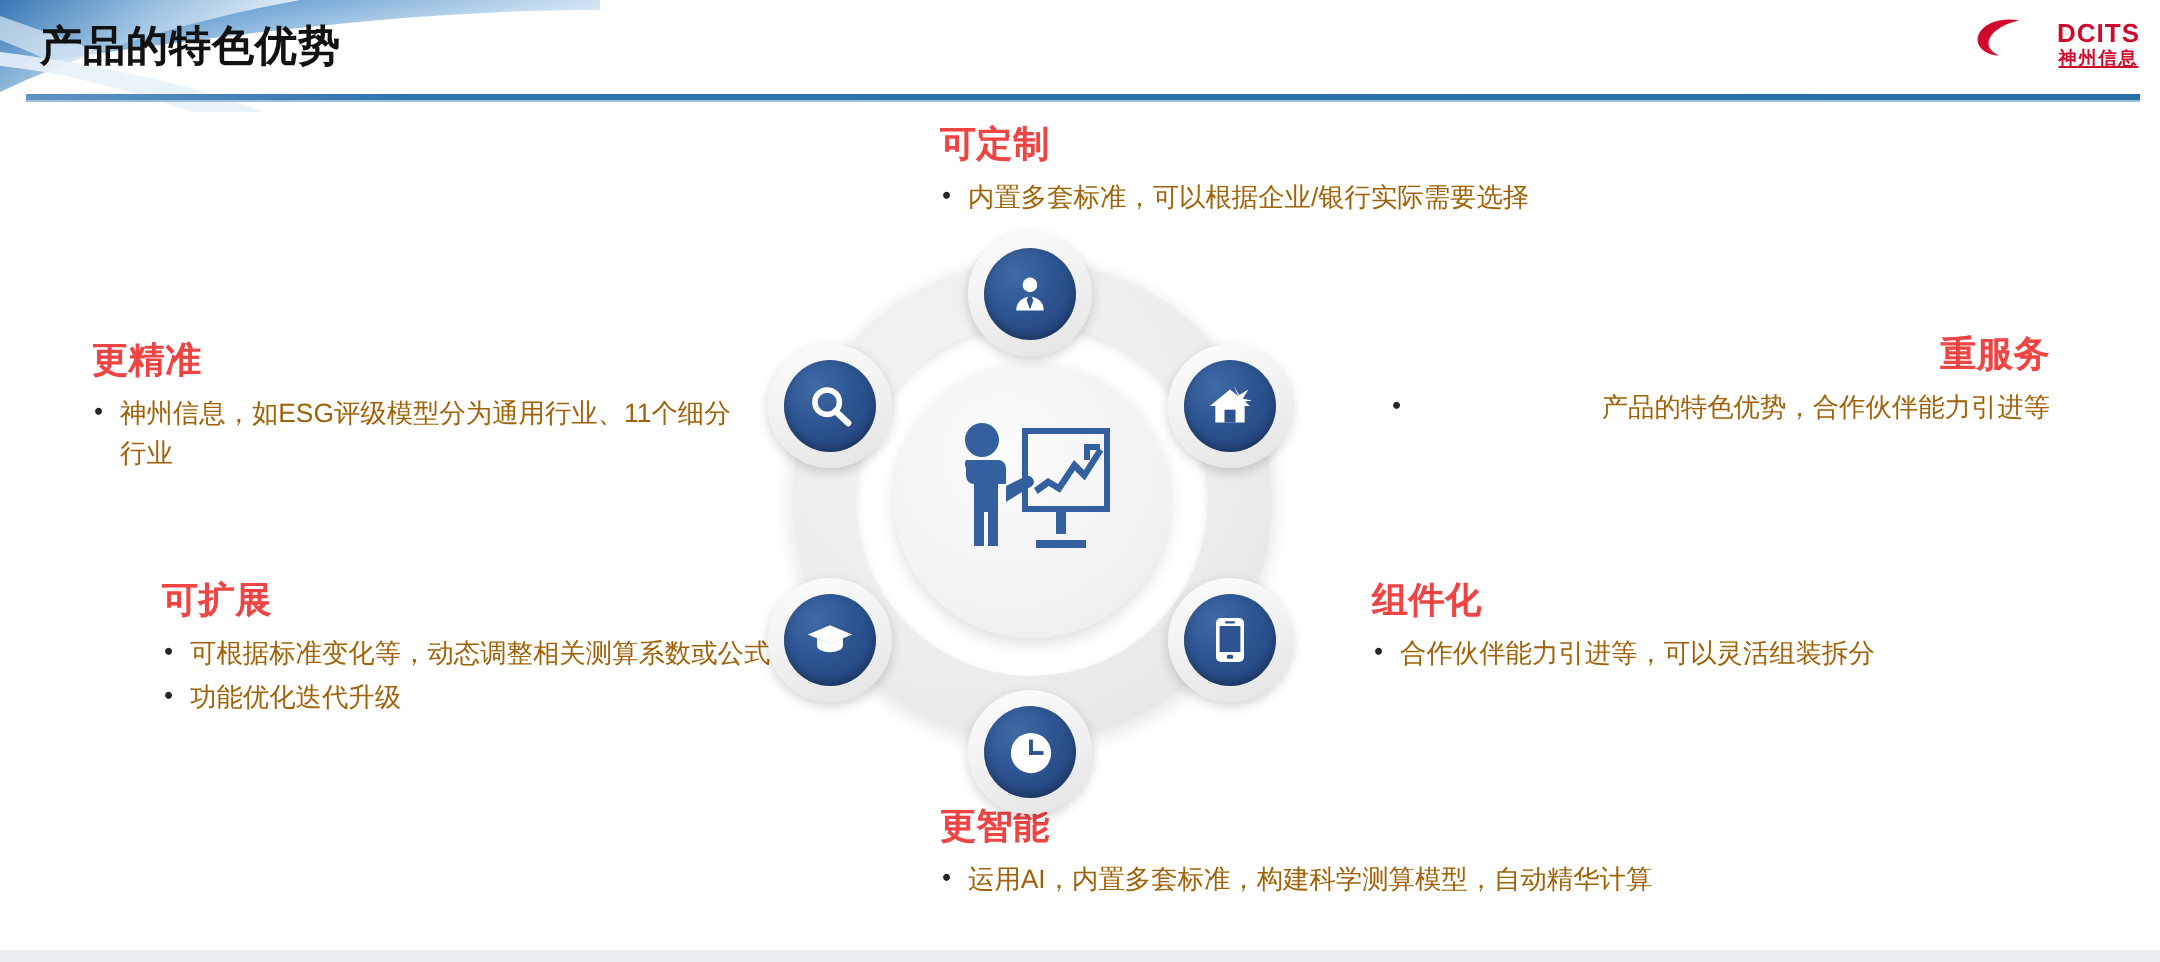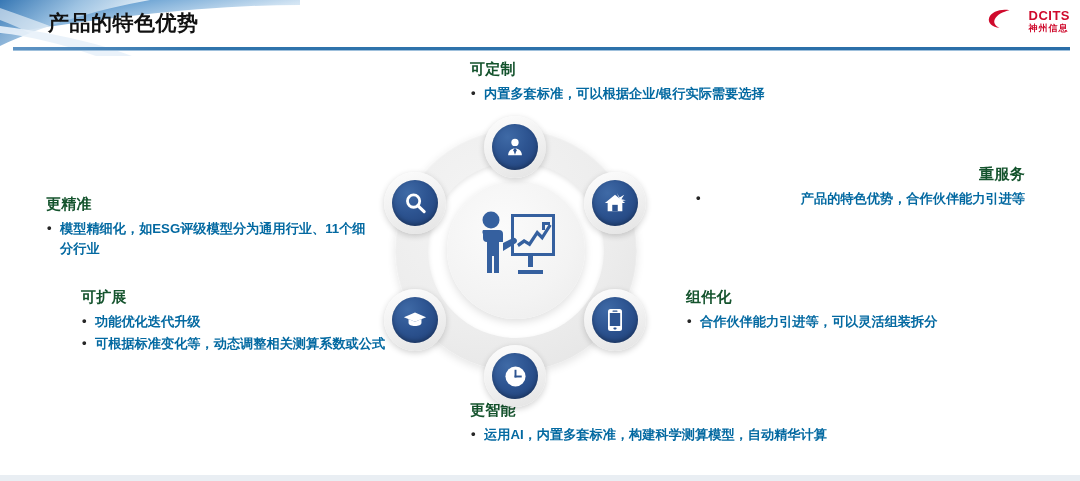--- a/index.html
+++ b/index.html
@@ -35,21 +35,20 @@
   }
   #page-title {
     position: absolute;
     left: 20px;
     top: 9px;
     font-size: 21px;
     font-weight: bold;
     letter-spacing: 0.5px;
     color: #111111;
     white-space: nowrap;
-    margin-left: 28px;
   }
   #header-rule {
     position: absolute;
     left: 13px;
     top: 47px;
     width: 1057px;
     height: 3px;
     background: linear-gradient(to right, #5f94c4 0%, #2f74ac 18%, #2a6ea8 100%);
   }
   #header-rule-under {
@@ -60,77 +59,78 @@
     height: 1px;
     background: #9fc0dc;
   }
   #brand-logo {
     position: absolute;
     right: 10px;
     top: 8px;
     display: flex;
     align-items: center;
     gap: 16px;
+    text-align: center;
   }
   .brand-text {
     display: flex;
     flex-direction: column;
     line-height: 1;
   }
   #brand-name {
     font-size: 13px;
     font-weight: bold;
     color: #cf0a2c;
     letter-spacing: 0.5px;
   }
   #brand-sub {
     font-size: 9px;
     font-weight: bold;
     color: #cf0a2c;
     letter-spacing: 1px;
     margin-top: 2px;
+    text-decoration: underline;
   }
 
   
   .feature-block {
     position: absolute;
     width: 345px;
   }
   .feature-title {
-    font-size: 15px;
-    font-weight: bold;
-    color: #14532d;
+    font-size: 18px;
+    font-weight: bold;
+    color: #ef4444;
     margin-bottom: 5px;
     letter-spacing: 0.3px;
   }
   .feature-bullets {
     margin: 0;
     padding: 0;
     list-style: none;
   }
   .feature-bullets li {
     position: relative;
     padding-left: 14px;
     font-size: 13.2px;
     line-height: 20px;
-    color: #0369a1;
+    color: #a16207;
     margin-bottom: 2px;
-    font-weight: bold;
   }
   .feature-bullets li::before {
     content: "•";
     position: absolute;
     left: 1px;
     top: -1px;
     font-size: 13px;
     color: #262626;
   }
 
   #block-customizable { left: 470px; top: 60px; width: 460px; }
-  #block-accurate     { left: 46px;  top: 168px; width: 332px; margin-top: 27px; }
+  #block-accurate     { left: 46px;  top: 168px; width: 332px; }
   #block-service      { left: 695px; top: 165px; width: 330px; text-align: right; }
   #block-extensible   { left: 46px;  top: 288px; width: 332px; margin-left: 35px; }
   #block-modular      { left: 686px; top: 288px; width: 340px; }
   #block-intelligent  { left: 470px; top: 401px; width: 470px; }
 
   
   #central-diagram {
     position: absolute;
     left: 371px;
     top: 105px;
@@ -264,36 +264,36 @@
 <div class="feature-block" id="block-customizable">
   <div class="feature-title">可定制</div>
   <ul class="feature-bullets">
     <li>内置多套标准，可以根据企业/银行实际需要选择</li>
   </ul>
 </div>
 
 <div class="feature-block" id="block-accurate">
   <div class="feature-title">更精准</div>
   <ul class="feature-bullets">
-    <li>模型精细化，如ESG评级模型分为通用行业、11个细分行业</li>
+    <li>神州信息，如ESG评级模型分为通用行业、11个细分行业</li>
   </ul>
 </div>
 
 <div class="feature-block" id="block-service">
   <div class="feature-title">重服务</div>
   <ul class="feature-bullets">
     <li>产品的特色优势，合作伙伴能力引进等</li>
   </ul>
 </div>
 
 <div class="feature-block" id="block-extensible">
   <div class="feature-title">可扩展</div>
   <ul class="feature-bullets">
+    <li>可根据标准变化等，动态调整相关测算系数或公式</li>
     <li>功能优化迭代升级</li>
-    <li>可根据标准变化等，动态调整相关测算系数或公式</li>
   </ul>
 </div>
 
 <div class="feature-block" id="block-modular">
   <div class="feature-title">组件化</div>
   <ul class="feature-bullets">
     <li>合作伙伴能力引进等，可以灵活组装拆分</li>
   </ul>
 </div>
 

